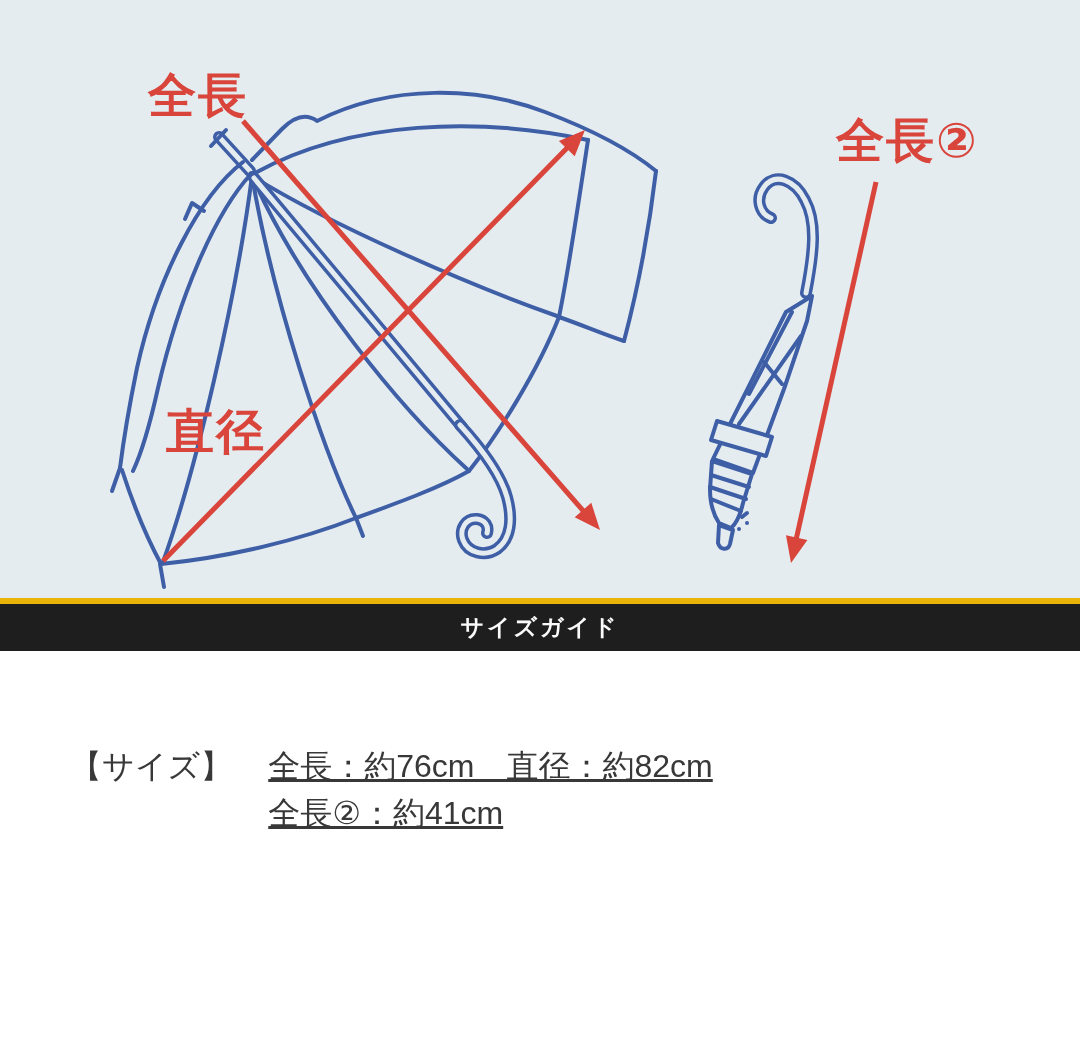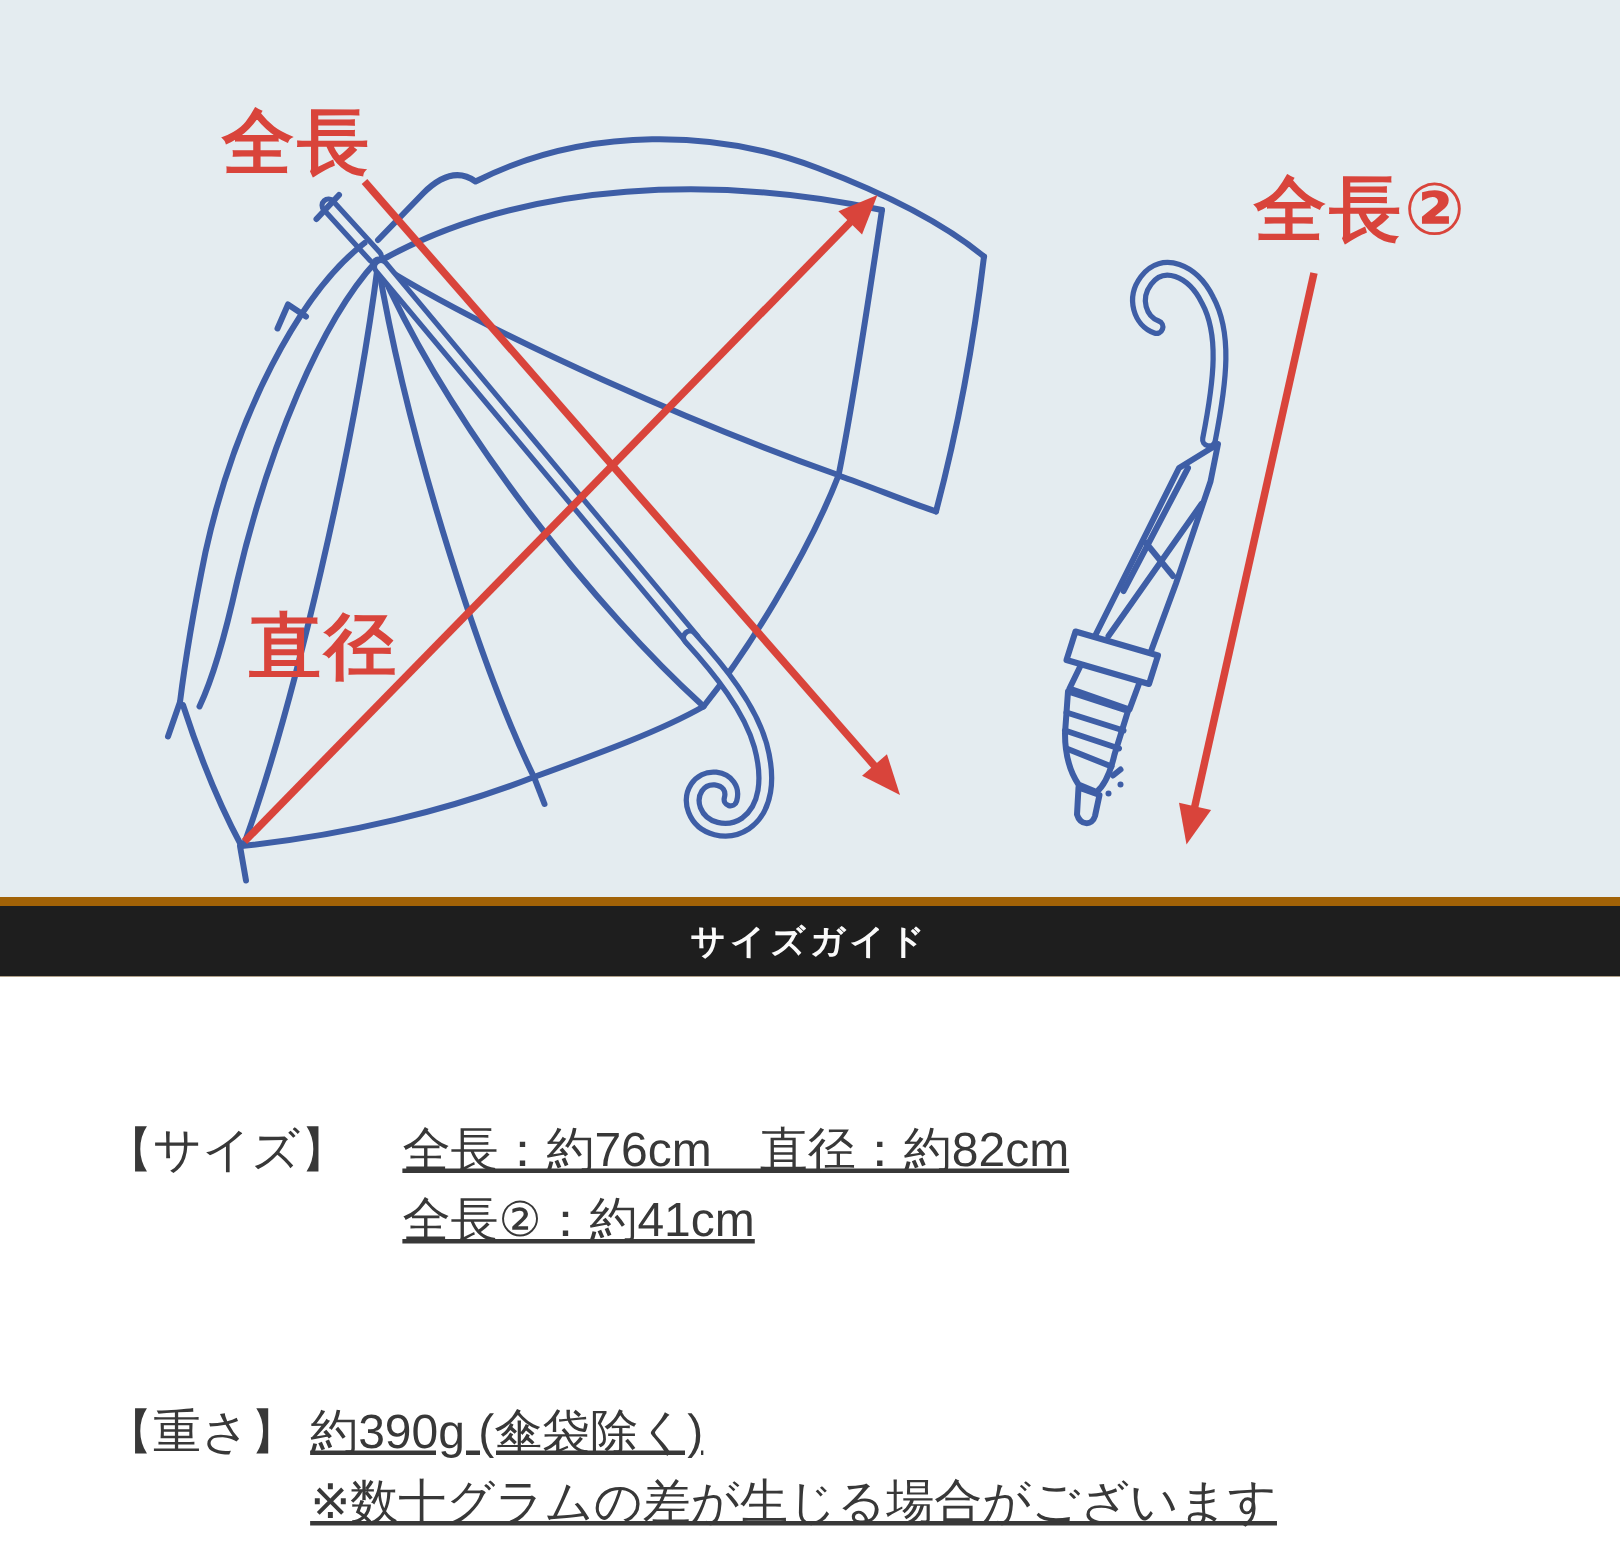--- a/index.html
+++ b/index.html
@@ -1,19 +1,19 @@
 <!DOCTYPE html>
 <html style="--illus-bg: #e4ecf0; --line-blue: #3e5ea6; --arrow-red: #d9443b; --banner-bg: #1e1e1e; --banner-text: #fafafa; --body-text: #383838; --divider: #d5d9d9;"><head>
 <meta charset="utf-8">
 <style>
   html,body{margin:0;padding:0;background:#ffffff;}
   .stage{
     position:relative;width:1080px;height:1018px;overflow:hidden;
     font-family:"Liberation Sans","DejaVu Sans",sans-serif;
-    background:#a16207;
+    background:#eab308;
   }
   
   .illustration{
     position:absolute;left:0;top:0;width:1080px;height:598px;
     background:var(--illus-bg,#e4ecf0);
   }
   .illustration svg{position:absolute;left:0;top:0;}
   .m-label{
     position:absolute;
     color:var(--arrow-red,#d9443b);
@@ -151,24 +151,17 @@
   <section class="specs">
 
     <div class="spec-row size">
       <span class="spec-label">【サイズ】</span>
       <div class="spec-value">
         <div>全長：約76cm　直径：約82cm</div>
         <div>全長②：約41cm</div>
       </div>
     </div>
 
-    <div class="spec-row weight">
-      <span class="spec-label">【重さ】</span>
-      <div class="spec-value">
-        <div>約390g (傘袋除く)</div>
-        <div>※数十グラムの差が生じる場合がございます</div>
-      </div>
-    </div>
 
     <div class="divider"></div>
   </section>
 
 </div>
 
 </body></html>

